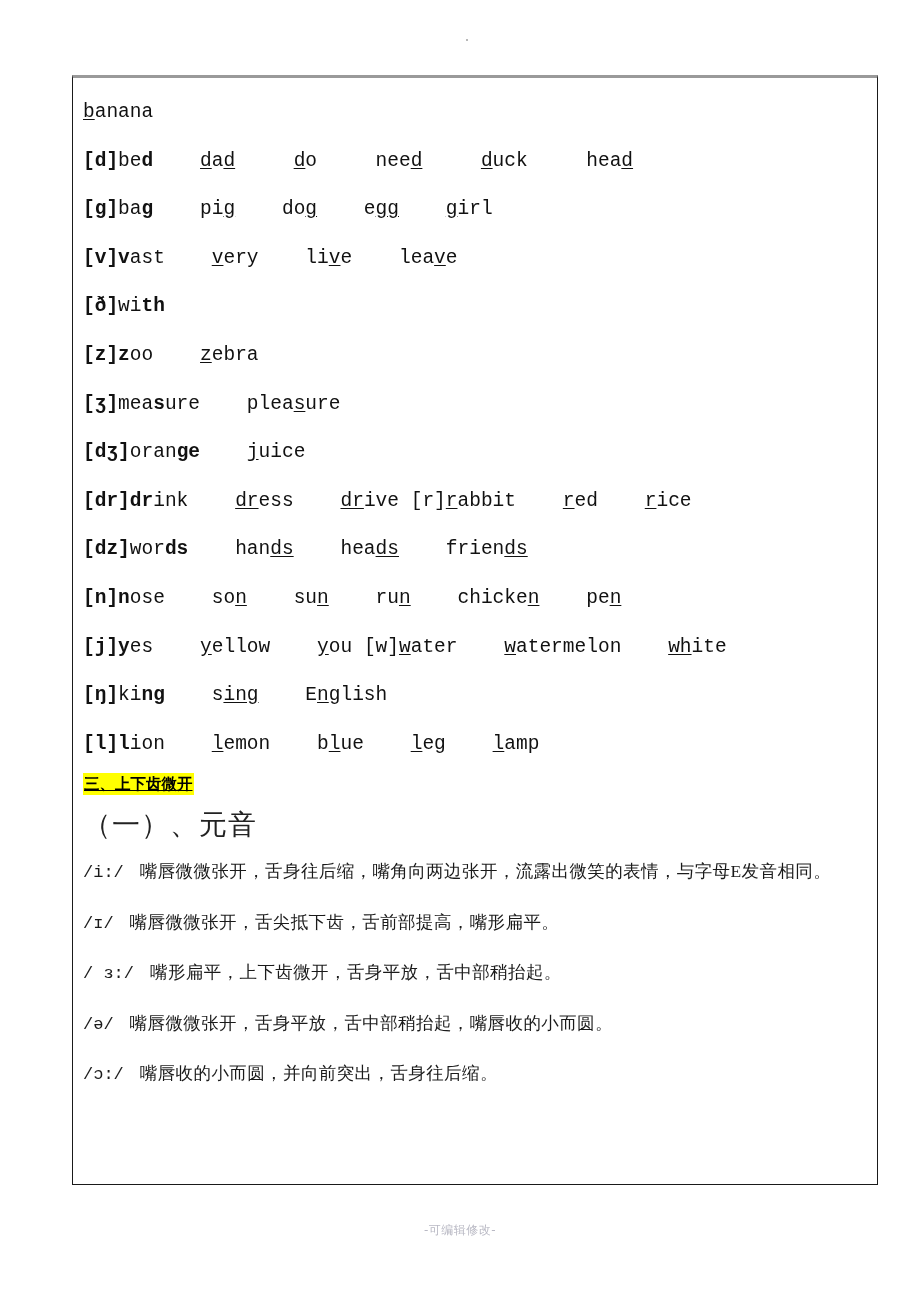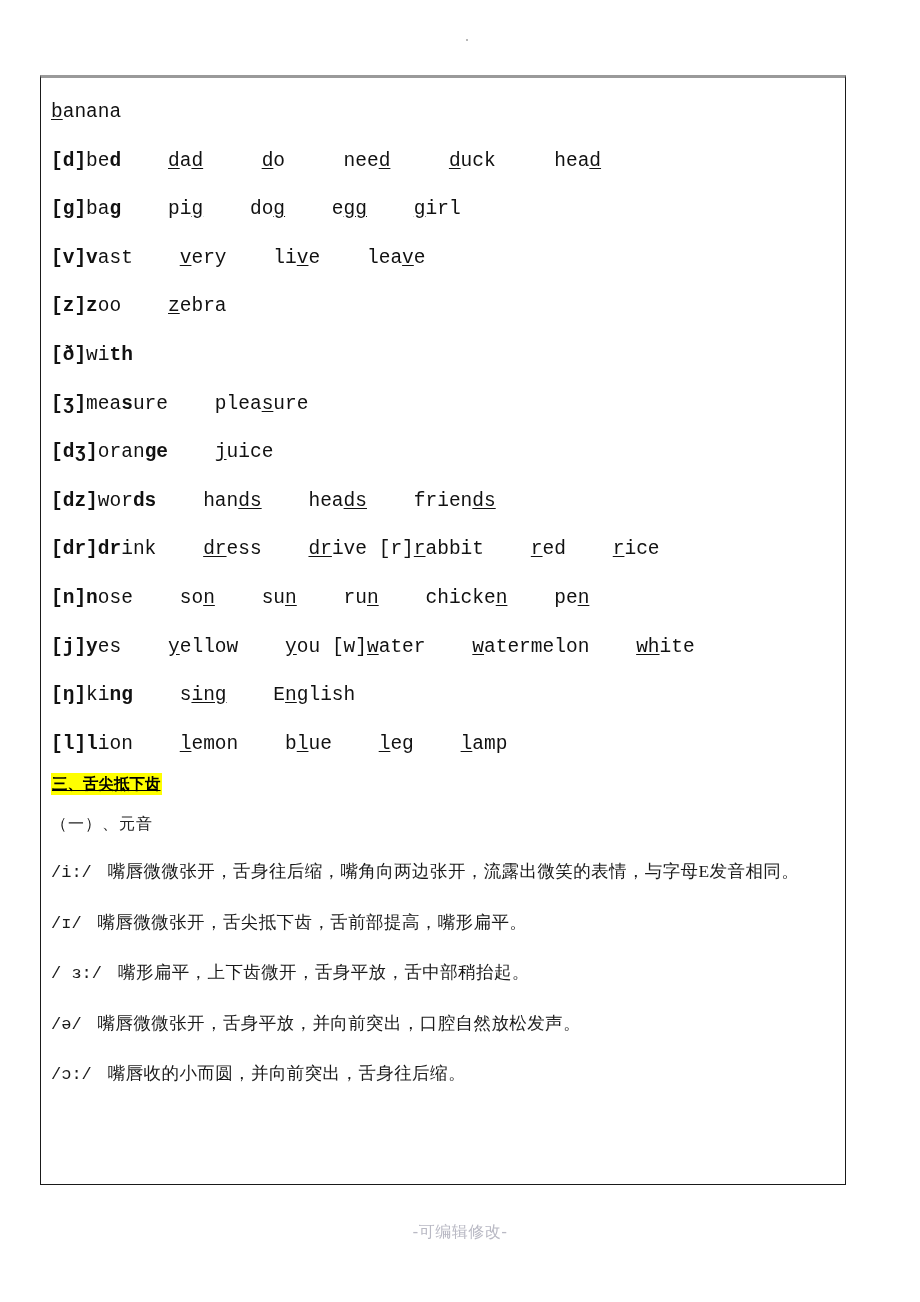--- a/index.html
+++ b/index.html
@@ -22,21 +22,21 @@
     left: 466px;
     top: 39px;
     width: 2px;
     height: 2px;
     background: #b8b8b8;
   }
 
   
   .doc-frame {
     position: absolute;
-    left: 40px;
+    left: 72px;
     top: 75px;
     width: 806px;
     height: 1110px;
     box-sizing: border-box;
     border-left: 1.5px solid #1a1a1a;
     border-right: 1.5px solid #1a1a1a;
     border-bottom: 1.5px solid #1a1a1a;
     border-top: 3px solid #9a9a9a;
     background: #ffffff;
     overflow: hidden;
@@ -78,22 +78,22 @@
     line-height: 22px;
     padding: 0 1px;
     margin-top: 5px;
   }
   .heading-row {
     line-height: 30px;
   }
 
   
   .subheading {
-    font-family: Liberation Mono, monospace;
-    font-size: 16px;
+    font-family: Liberation Sans, sans-serif;
+    font-size: 28px;
     color: #222222;
     line-height: 44px;
     margin-top: 4px;
     letter-spacing: 1px;
   }
 
   
   .vowel-para {
     font-family: "Liberation Serif", "DejaVu Serif", serif;
     font-size: 17.5px;
@@ -114,74 +114,74 @@
   }
 
   
   .footer {
     position: absolute;
     left: 0;
     top: 1222px;
     width: 920px;
     text-align: center;
     font-family: "DejaVu Sans", "Liberation Sans", sans-serif;
-    font-size: 16px;
+    font-size: 12px;
     color: #b9b9c4;
     letter-spacing: 0.5px;
   }
 </style>
 </head>
 <body>
 
 <div class="top-dot"></div>
 
 <div class="doc-frame">
   <div class="doc-body">
 
     <div class="phon-row"><u>b</u>anana</div>
 
     <div class="phon-row"><span class="sym">[<b>d</b>]</span>be<b>d</b>    <u>d</u>a<u>d</u>     <u>d</u>o     nee<u>d</u>     <u>d</u>uck     hea<u>d</u></div>
 
     <div class="phon-row"><span class="sym">[<b>g</b>]</span>ba<b>g</b>    pi<u>g</u>    do<u>g</u>    e<u>gg</u>    <u>g</u>irl</div>
 
     <div class="phon-row"><span class="sym">[<b>v</b>]</span><b>v</b>ast    <u>v</u>ery    li<u>v</u>e    lea<u>v</u>e</div>
 
+    <div class="phon-row"><span class="sym">[<b>ð</b>]</span>wi<b>th</b></div>
+
     <div class="phon-row"><span class="sym">[<b>z</b>]</span><b>z</b>oo    <u>z</u>ebra</div>
-
-    <div class="phon-row"><span class="sym">[<b>ð</b>]</span>wi<b>th</b></div>
 
     <div class="phon-row"><span class="sym">[<b>ʒ</b>]</span>mea<b>s</b>ure    plea<u>s</u>ure</div>
 
     <div class="phon-row"><span class="sym">[<b>dʒ</b>]</span>oran<b>ge</b>    <u>j</u>uice</div>
 
+    <div class="phon-row"><span class="sym">[<b>dr</b>]</span><b>dr</b>ink    <u>dr</u>ess    <u>dr</u>ive <span>[r]</span><u>r</u>abbit    <u>r</u>ed    <u>r</u>ice</div>
+
     <div class="phon-row"><span class="sym">[<b>dz</b>]</span>wor<b>ds</b>    han<u>ds</u>    hea<u>ds</u>    frien<u>ds</u></div>
-
-    <div class="phon-row"><span class="sym">[<b>dr</b>]</span><b>dr</b>ink    <u>dr</u>ess    <u>dr</u>ive <span>[r]</span><u>r</u>abbit    <u>r</u>ed    <u>r</u>ice</div>
 
 
     <div class="phon-row"><span class="sym">[<b>n</b>]</span><b>n</b>ose    so<u>n</u>    su<u>n</u>    ru<u>n</u>    chicke<u>n</u>    pe<u>n</u></div>
 
     <div class="phon-row"><span class="sym">[<b>j</b>]</span><b>y</b>es    <u>y</u>ellow    <u>y</u>ou <span>[w]</span><u>w</u>ater    <u>w</u>atermelon    <u>wh</u>ite</div>
 
     <div class="phon-row"><span class="sym">[<b>ŋ</b>]</span>ki<b>ng</b>    s<u>ing</u>    E<u>n</u>glish</div>
 
     <div class="phon-row"><span class="sym">[<b>l</b>]</span><b>l</b>ion    <u>l</u>emon    b<u>l</u>ue    <u>l</u>eg    <u>l</u>amp</div>
 
     <div class="heading-row">
-      <span class="heading-hl">三、舌尖抵下齿</span>
+      <span class="heading-hl">三、上下齿微开</span>
     </div>
 
     <div class="subheading">（一）、元音</div>
 
     <div class="vowel-para"><span class="ipa">/i:/</span><span class="gap"></span><span>嘴唇微微张开，舌身往后缩，嘴角向两边张开，流露出微笑的表情，与字母E发音相同。</span></div>
 
     <div class="vowel-para"><span class="ipa">/ɪ/</span><span class="gap"></span><span>嘴唇微微张开，舌尖抵下齿，舌前部提高，嘴形扁平。</span></div>
 
     <div class="vowel-para"><span class="ipa">/ ɜ:/</span><span class="gap"></span><span>嘴形扁平，上下齿微开，舌身平放，舌中部稍抬起。</span></div>
 
-    <div class="vowel-para"><span class="ipa">/ə/</span><span class="gap"></span><span>嘴唇微微张开，舌身平放，并向前突出，口腔自然放松发声。</span></div>
+    <div class="vowel-para"><span class="ipa">/ə/</span><span class="gap"></span><span>嘴唇微微张开，舌身平放，舌中部稍抬起，嘴唇收的小而圆。</span></div>
 
     <div class="vowel-para"><span class="ipa">/ɔ:/</span><span class="gap"></span><span>嘴唇收的小而圆，并向前突出，舌身往后缩。</span></div>
 
   </div>
 </div>
 
 <div class="footer">-可编辑修改-</div>
 
 </body></html>

